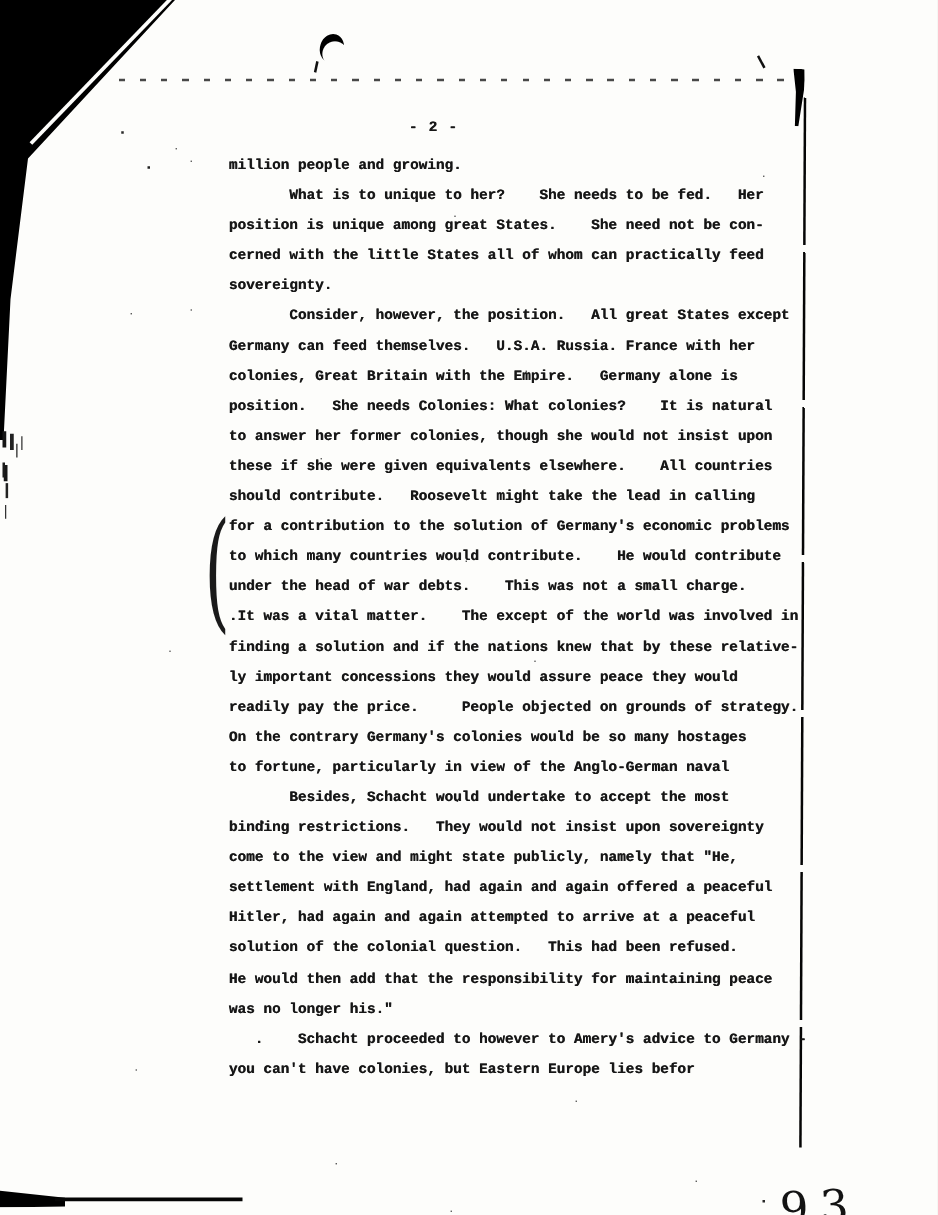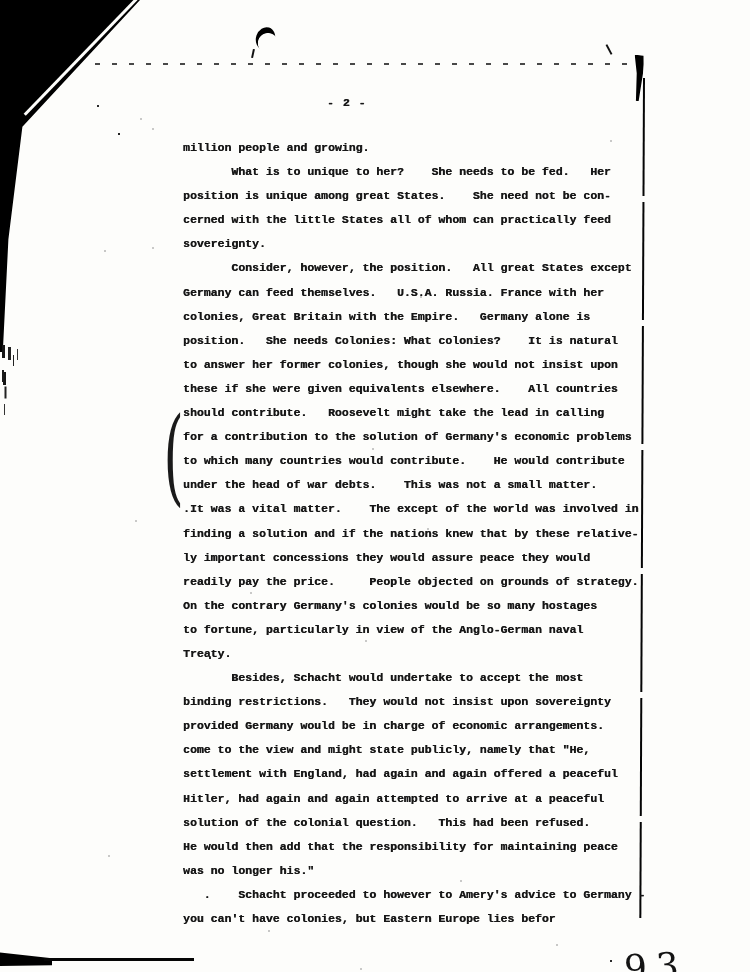--- a/index.html
+++ b/index.html
@@ -14,21 +14,21 @@
   }
   .typed{
     font-family:"Liberation Mono","DejaVu Sans Mono",monospace;
     font-size:11.5px;font-weight:700;color:#161616;
     text-shadow:0.35px 0 0 rgba(10,10,10,0.85);
   }
   .page-header{
     position:absolute;top:96px;left:327px;letter-spacing:1px;
   }
   .doc-body{
-    position:absolute;top:121px;left:183px;width:480px;margin-top:15px;
+    position:absolute;top:121px;left:183px;width:480px;
   }
   .doc-body .line{
     white-space:pre;height:24.1px;line-height:24.1px;
   }
   
   .corner-shadow{
     position:absolute;top:0;left:0;width:140px;height:352px;background:#000;
     clip-path:polygon(0 0,100% 0,16% 36%,6% 68%,2% 100%,0 100%);
   }
   .corner-streak{
@@ -132,31 +132,29 @@
       <div class="line typed">sovereignty.</div>
       <div class="line typed">       Consider, however, the position.   All great States except</div>
       <div class="line typed">Germany can feed themselves.   U.S.A. Russia. France with her</div>
       <div class="line typed">colonies, Great Britain with the Empire.   Germany alone is</div>
       <div class="line typed">position.   She needs Colonies: What colonies?    It is natural</div>
       <div class="line typed">to answer her former colonies, though she would not insist upon</div>
       <div class="line typed">these if she were given equivalents elsewhere.    All countries</div>
       <div class="line typed">should contribute.   Roosevelt might take the lead in calling</div>
       <div class="line typed">for a contribution to the solution of Germany's economic problems</div>
       <div class="line typed">to which many countries would contribute.    He would contribute</div>
-      <div class="line typed">under the head of war debts.    This was not a small matter.</div>
+      <div class="line typed">under the head of war debts.    This was not a small charge.</div>
       <div class="line typed">.It was a vital matter.    The except of the world was involved in</div>
       <div class="line typed">finding a solution and if the nations knew that by these relative-</div>
       <div class="line typed">ly important concessions they would assure peace they would</div>
       <div class="line typed">readily pay the price.     People objected on grounds of strategy.</div>
       <div class="line typed">On the contrary Germany's colonies would be so many hostages</div>
       <div class="line typed">to fortune, particularly in view of the Anglo-German naval</div>
-      <div class="line typed">Treaty.</div>
       <div class="line typed">       Besides, Schacht would undertake to accept the most</div>
       <div class="line typed">binding restrictions.   They would not insist upon sovereignty</div>
-      <div class="line typed">provided Germany would be in charge of economic arrangements.</div>
       <div class="line typed">come to the view and might state publicly, namely that "He,</div>
       <div class="line typed">settlement with England, had again and again offered a peaceful</div>
       <div class="line typed">Hitler, had again and again attempted to arrive at a peaceful</div>
       <div class="line typed">solution of the colonial question.   This had been refused.</div>
       <div class="line typed">He would then add that the responsibility for maintaining peace</div>
       <div class="line typed">was no longer his."</div>
       <div class="line typed">   .    Schacht proceeded to however to Amery's advice to Germany -</div>
       <div class="line typed">you can't have colonies, but Eastern Europe lies befor</div>
     </div>
 

